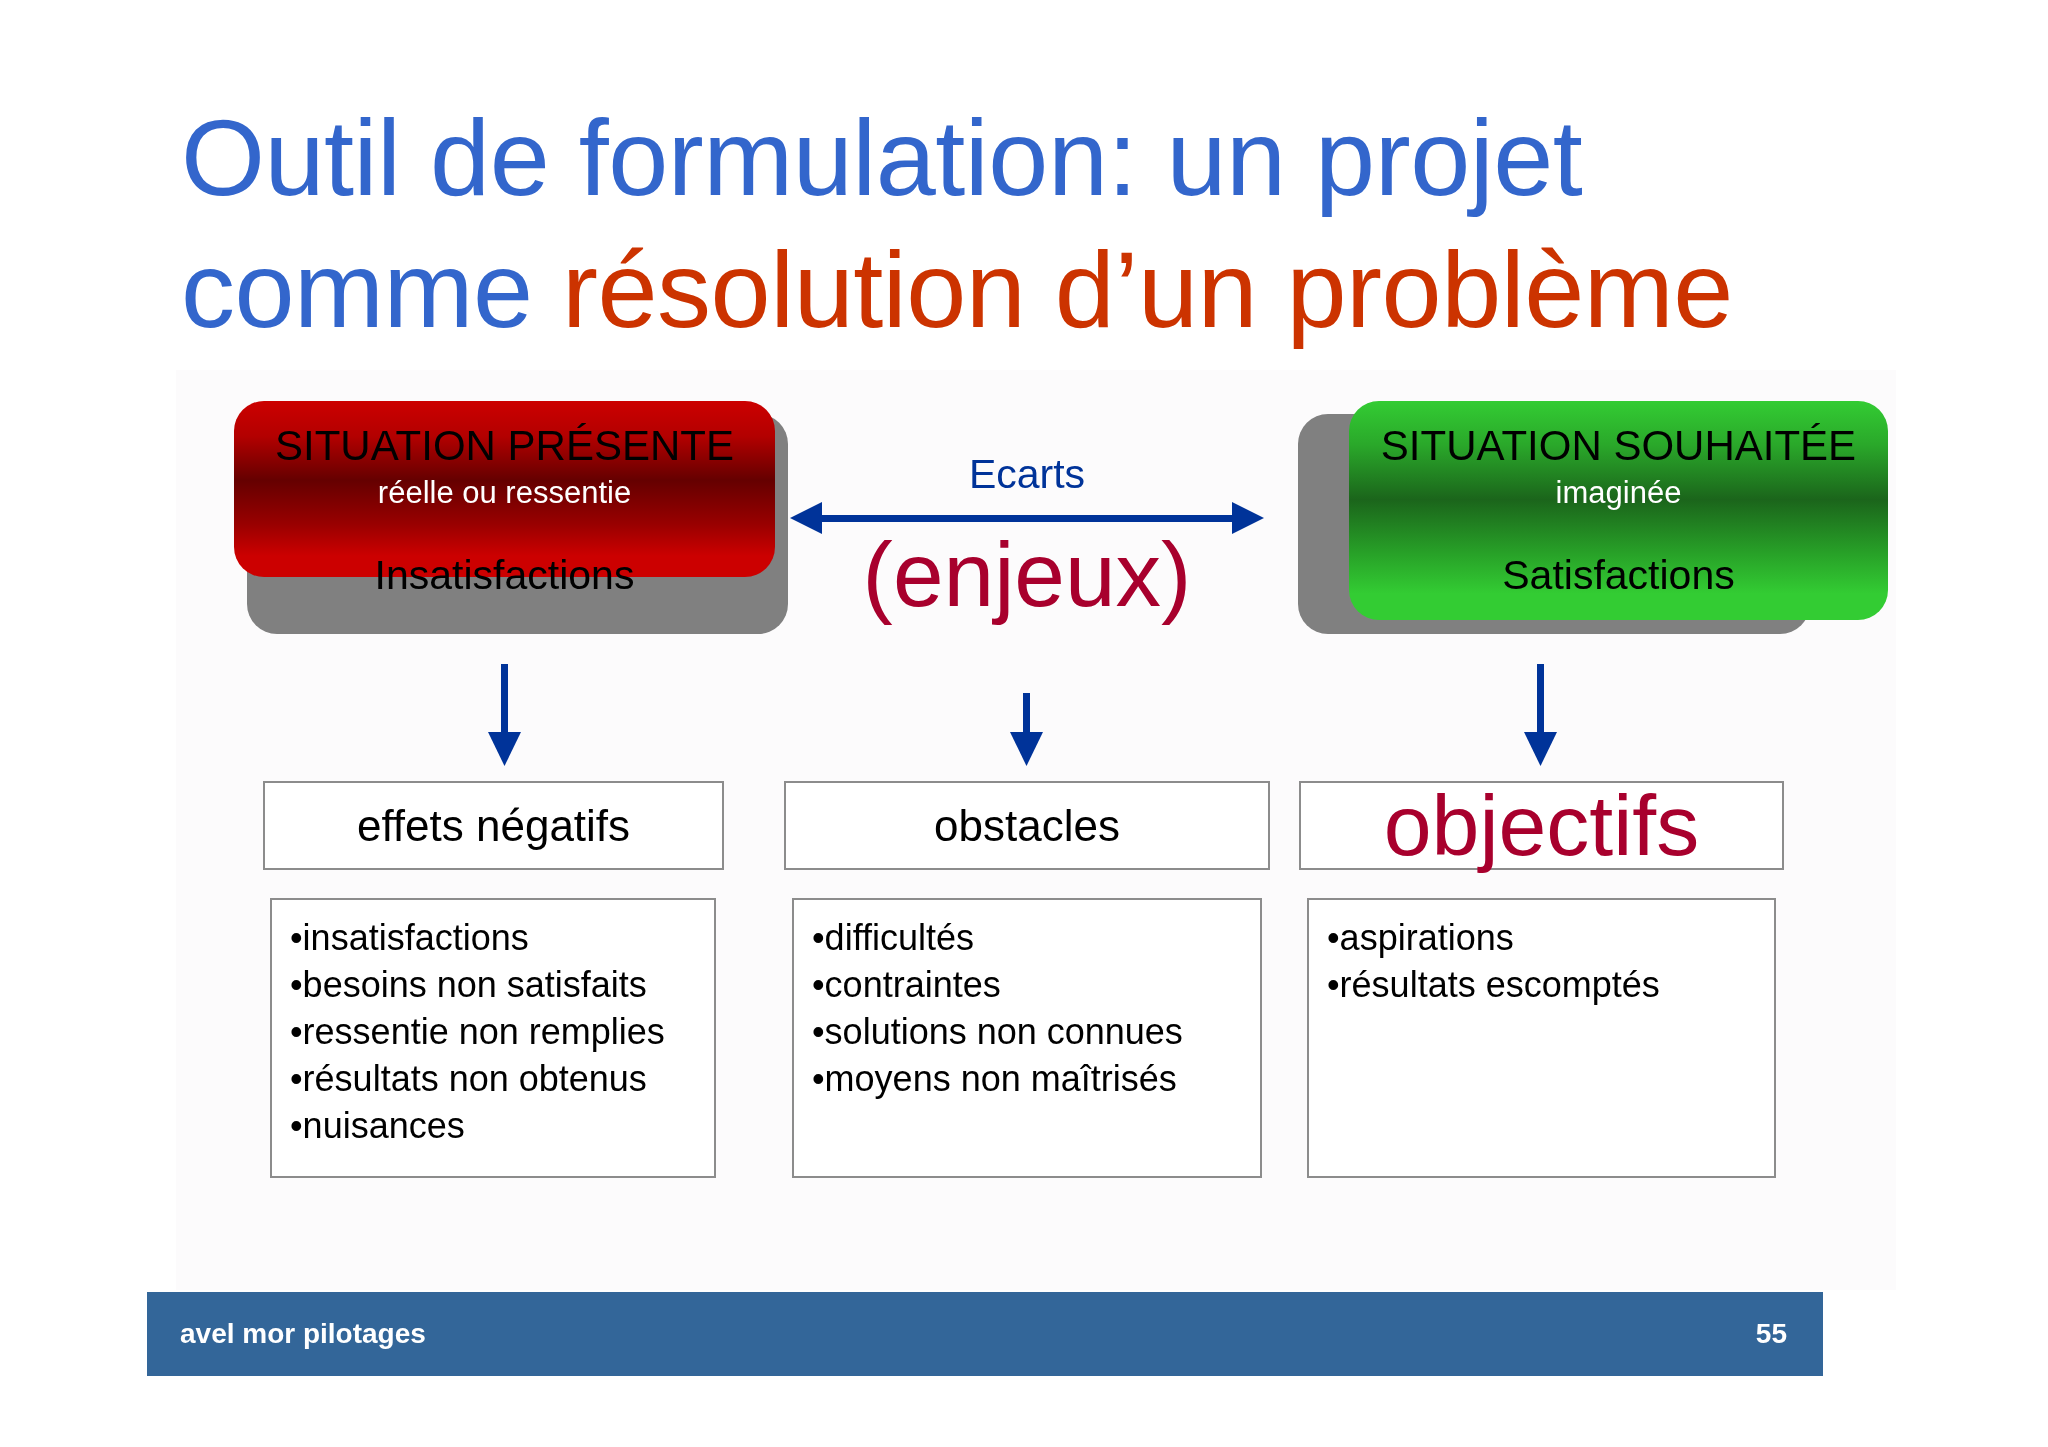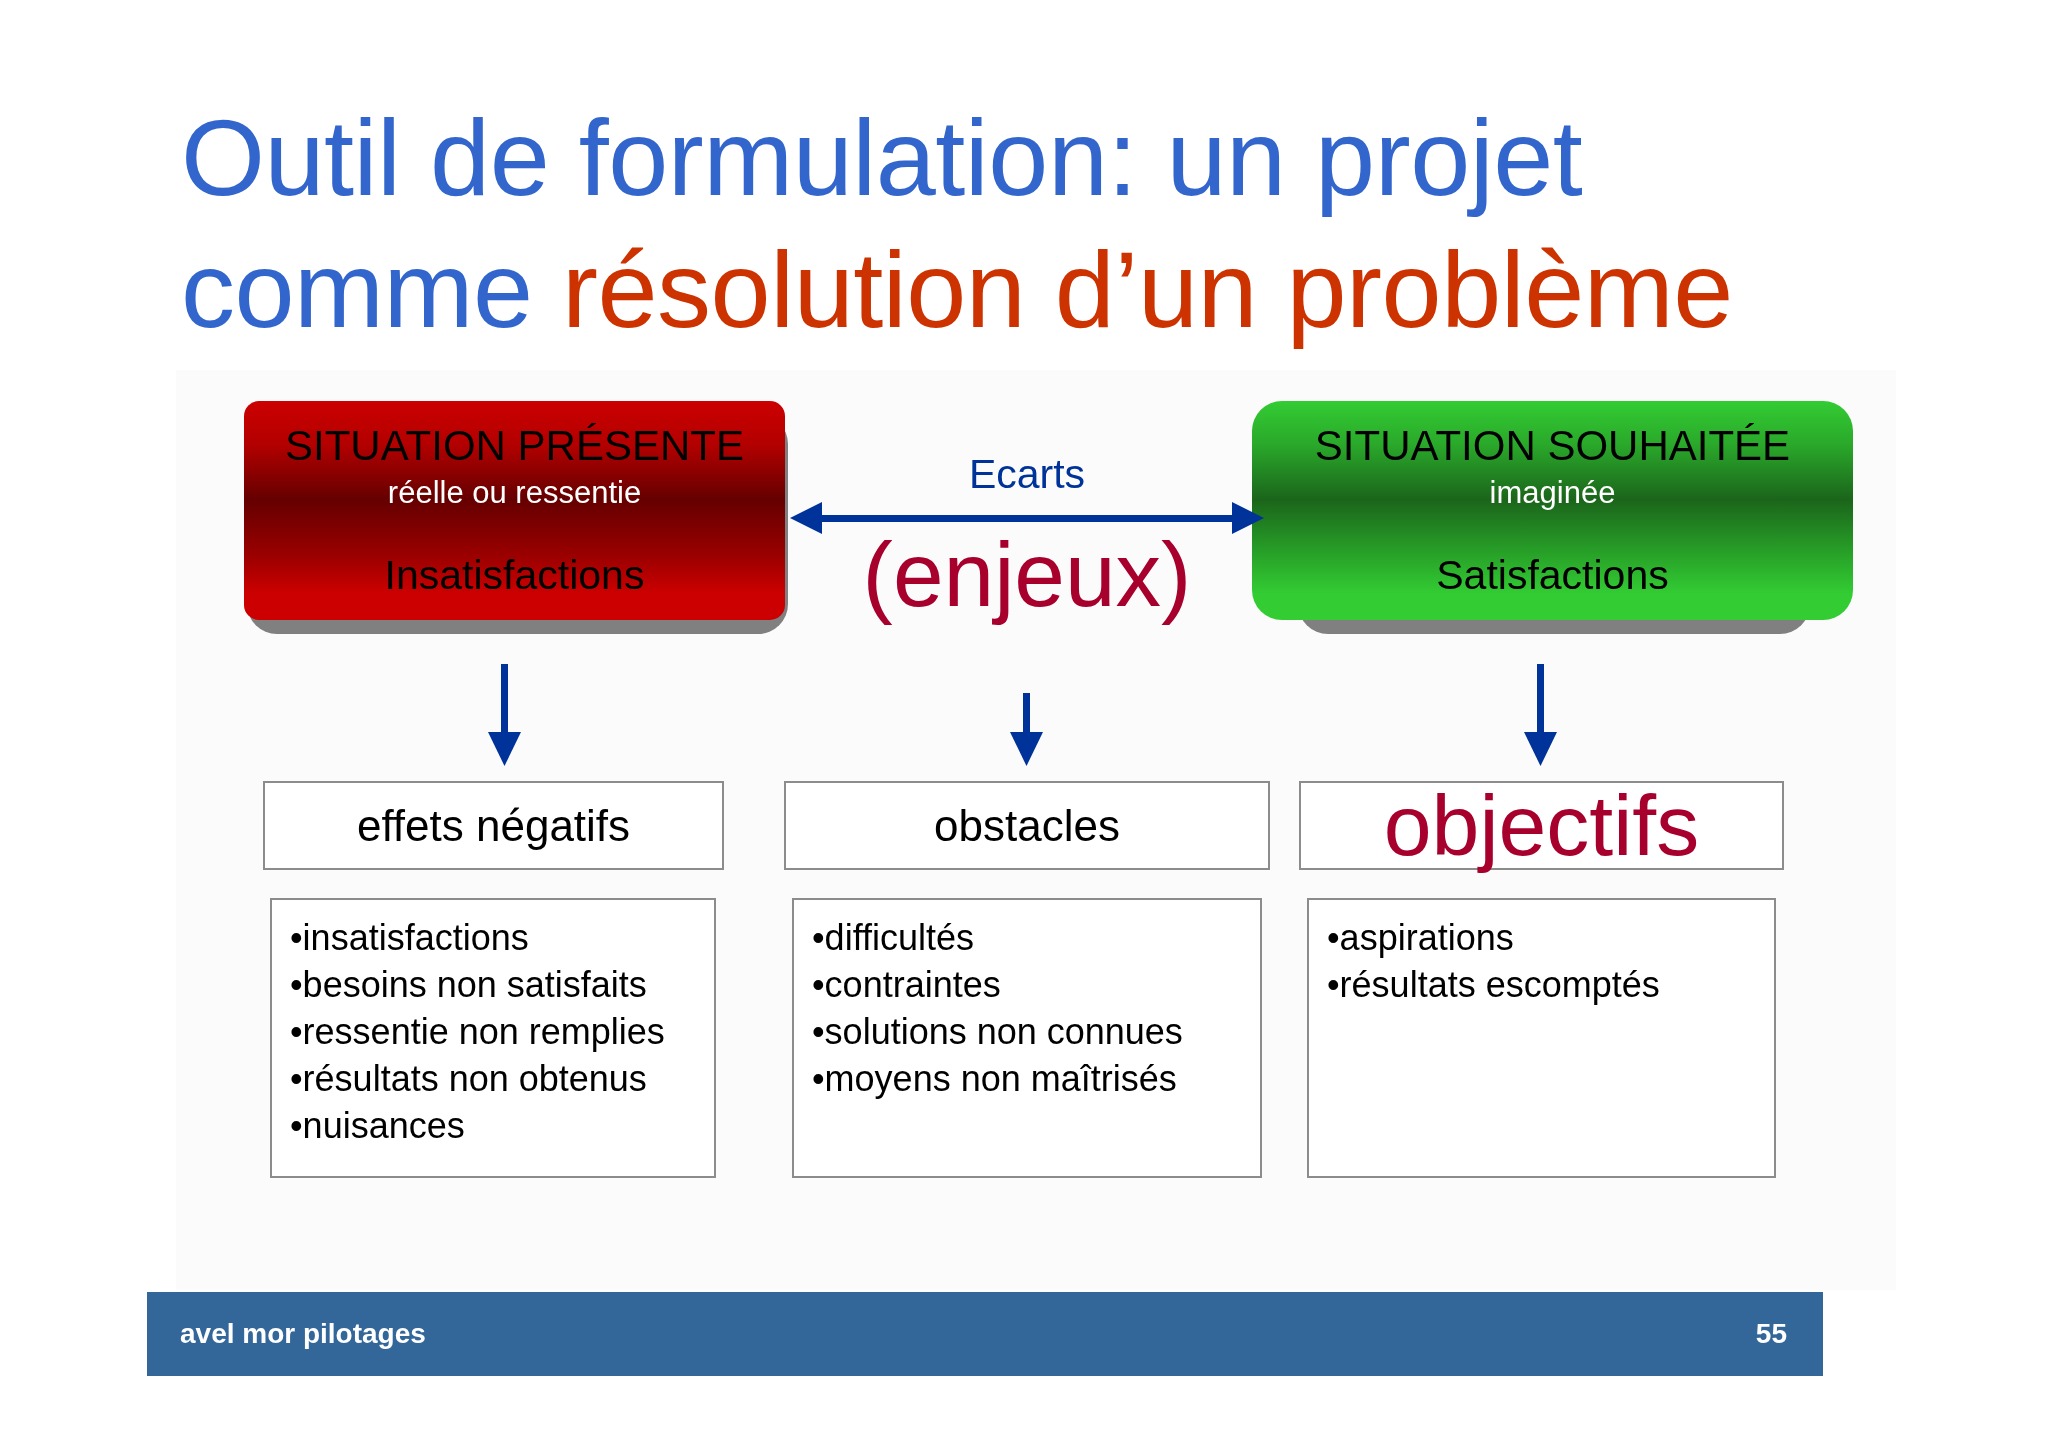--- a/index.html
+++ b/index.html
@@ -68,28 +68,28 @@
 <body>
 
 <div class="panel"></div>
 
 <div class="title">
   <div>Outil de formulation: un projet</div>
   <div><span>comme </span><span class="accent">résolution d’un problème</span></div>
 </div>
 
 <div class="sit-shadow" style="left:247px; top:414px; width:541px; height:220px;"></div>
-<div class="sit-box sit-red" style="left:244px; top:401px; width:541px; height:219px;border-radius:15px;">
+<div class="sit-box sit-red" style="left:234px; top:401px; width:541px; height:176px;">
   <div class="sit-title">SITUATION PRÉSENTE</div>
   <div class="sit-sub">réelle ou ressentie</div>
   <div class="sit-foot">Insatisfactions</div>
 </div>
 
 <div class="sit-shadow" style="left:1298px; top:414px; width:512px; height:220px;"></div>
-<div class="sit-box sit-green" style="left:1252px; top:401px; width:601px; height:219px;">
+<div class="sit-box sit-green" style="left:1349px; top:401px; width:539px; height:219px;">
   <div class="sit-title">SITUATION SOUHAITÉE</div>
   <div class="sit-sub">imaginée</div>
   <div class="sit-foot">Satisfactions</div>
 </div>
 
 <div class="ecarts">Ecarts</div>
 <svg class="arrow" style="left:790px; top:496px;" width="474" height="44" viewBox="0 0 474 44">
   <polygon points="0,22 32,6 32,38" fill="#003399"></polygon>
   <rect x="30" y="19" width="414" height="7" fill="#003399"></rect>
   <polygon points="474,22 442,6 442,38" fill="#003399"></polygon>

